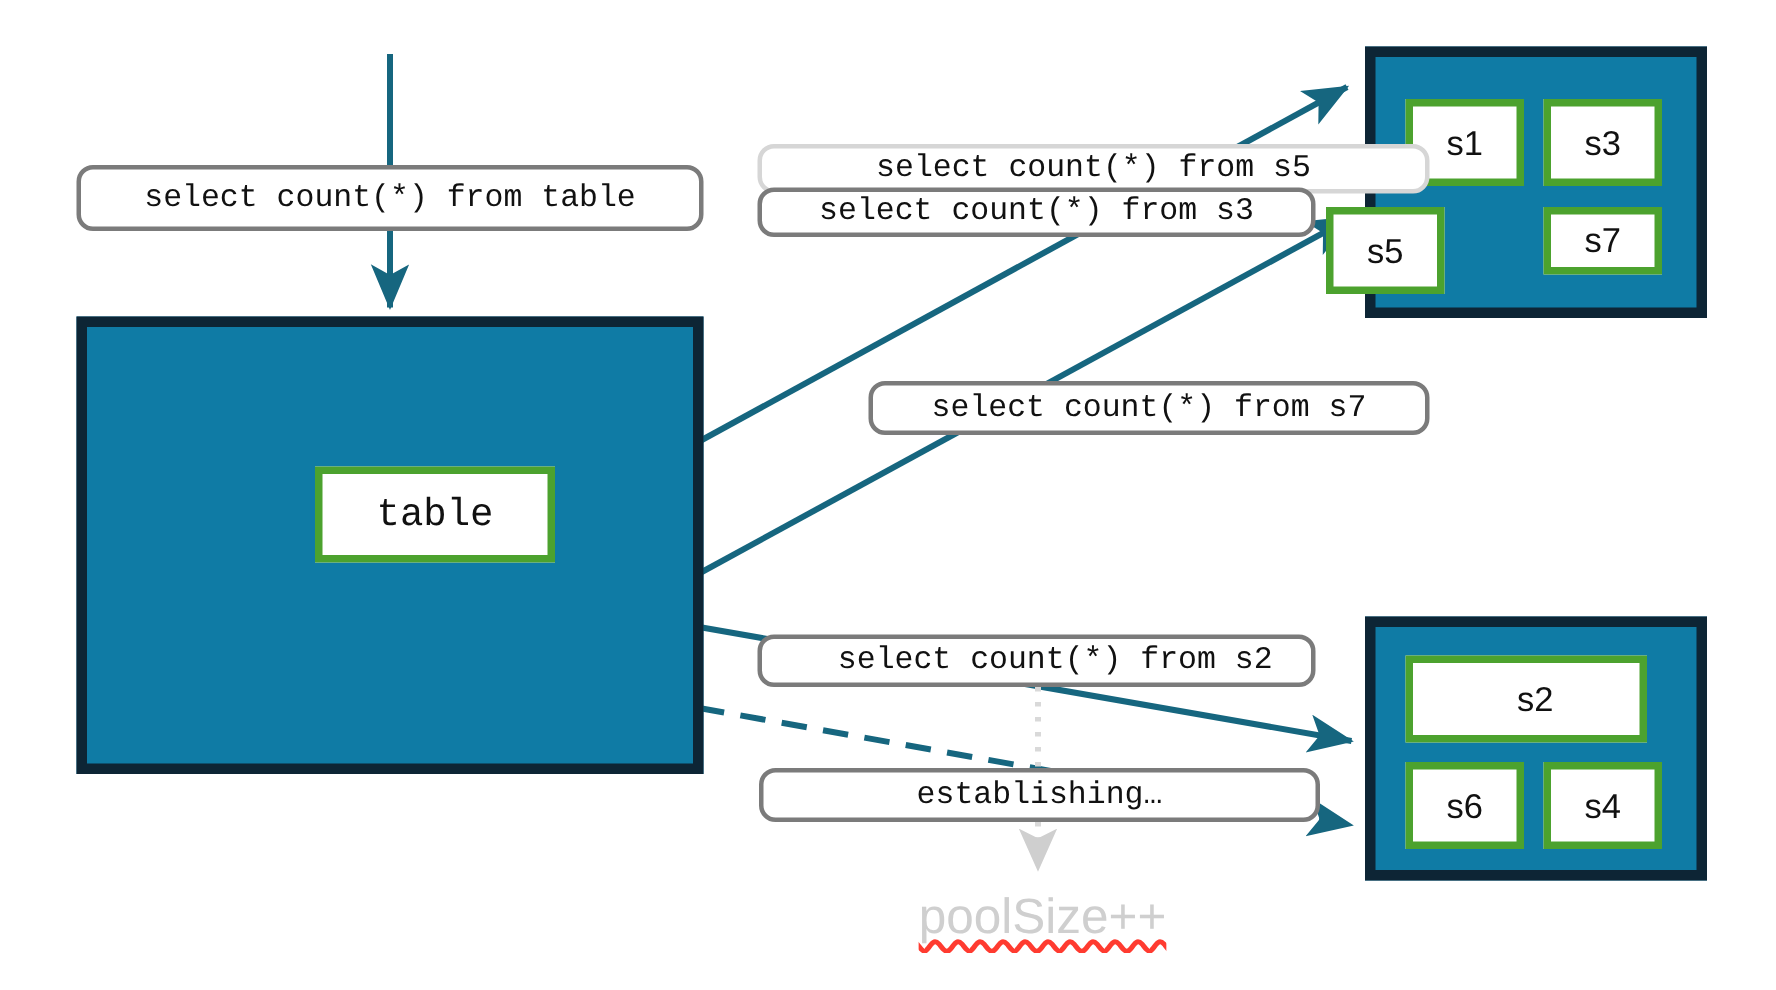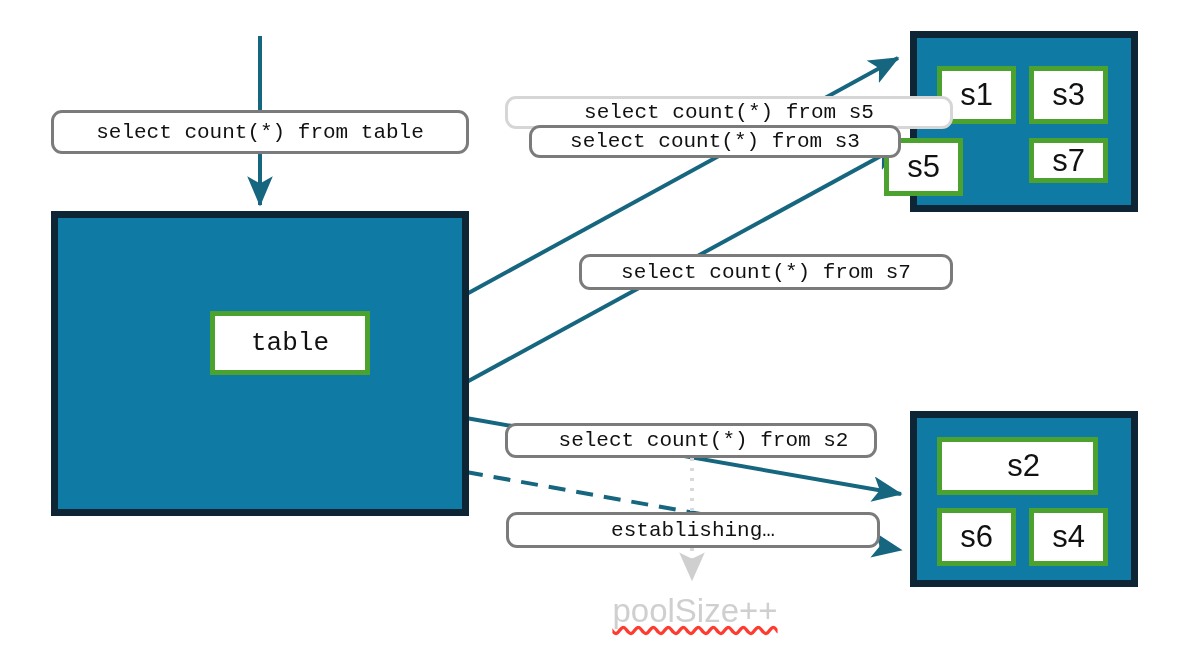--- a/index.html
+++ b/index.html
@@ -41,21 +41,21 @@
   .cell {
     position: absolute;
     background: #ffffff;
     border: 5px solid #4ca22e;
     box-sizing: border-box;
     display: flex;
     align-items: center;
     justify-content: center;
     color: #111111;
     font-family: "Liberation Sans", sans-serif;
-    font-size: 31px;
+    font-size: 23px;
   }
   #cell-table {
     left: 180px; top: 311px; width: 160px; height: 64px;
     font-family: "Liberation Mono", monospace;
     font-size: 26px;
     margin-left: 30px;
   }
   #cell-s1 { left: 937px; top: 66px;  width: 79px; height: 58px; }
   #cell-s3 { left: 1029px; top: 66px; width: 79px; height: 58px; }
   #cell-s5 { left: 884px; top: 138px; width: 79px; height: 58px; }
@@ -76,21 +76,21 @@
     justify-content: center;
     font-family: "Liberation Mono", monospace;
     font-size: 21px;
     color: #111111;
     white-space: nowrap;
   }
   .chip.faded { border-color: #d6d6d6; }
 
   #chip-table       { left: 51px;  top: 110px; width: 418px; height: 44px; }
   #chip-s5          { left: 505px; top: 96px;  width: 448px; height: 33px; z-index: 4; }
-  #chip-s3          { left: 505px; top: 125px; width: 372px; height: 33px; z-index: 5; margin-left: 24px; }
+  #chip-s3          { left: 505px; top: 125px; width: 372px; height: 33px; z-index: 5; }
   #chip-s7          { left: 579px; top: 254px; width: 374px; height: 36px; z-index: 5; }
   #chip-s2          { left: 505px; top: 423px; width: 372px; height: 35px; z-index: 5; padding-left: 25px; }
   #chip-establish   { left: 506px; top: 512px; width: 374px; height: 36px; z-index: 5; }
 
   
   #poolsize {
     position: absolute;
     left: 600px;
     top: 592px;
     width: 190px;

